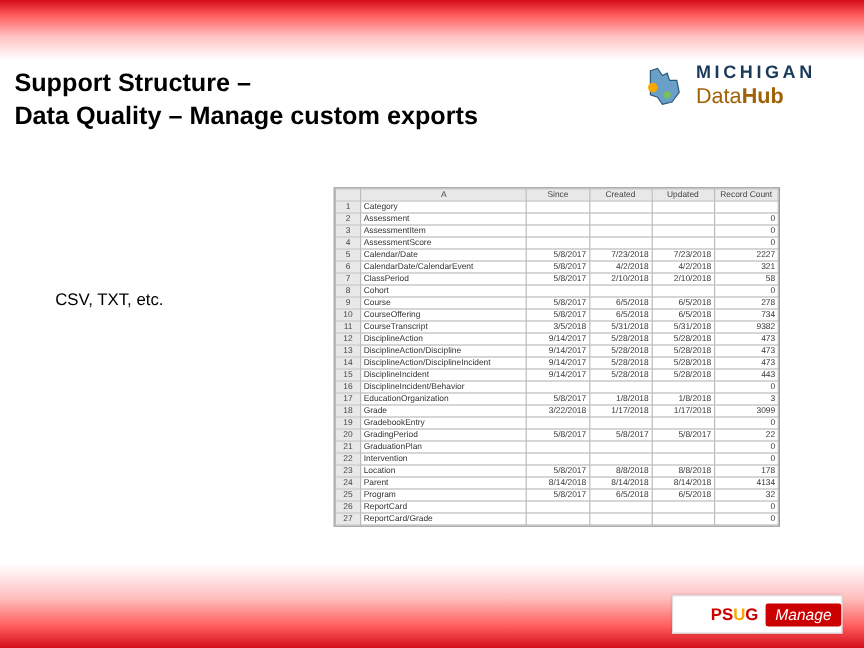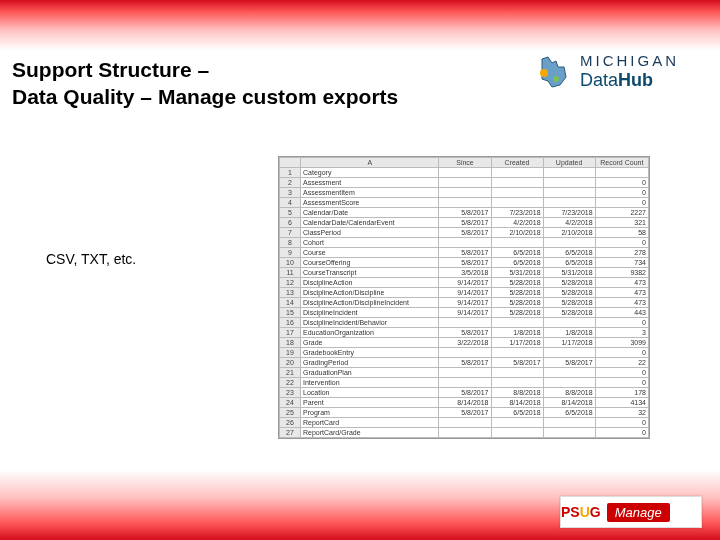--- a/index.html
+++ b/index.html
@@ -1,34 +1,34 @@
 <!DOCTYPE html>
 <html><head>
 <meta charset="utf-8">
 <style>
 html,body{margin:0;padding:0;width:720px;height:540px;font-family:Arial,Helvetica,sans-serif;background:#fff;overflow:hidden}
 .top-grad{height:50px;background:linear-gradient(to bottom,#d40d1c 0%,#ff5a5a 25%,#ffc0c0 60%,#ffffff 100%)}
 .bot-grad{position:absolute;bottom:0;left:0;right:0;height:70px;background:linear-gradient(to top,#d40d1c 0%,#ff5a5a 25%,#ffc0c0 60%,#ffffff 100%)}
 .title{position:absolute;top:56px;left:12px;font-size:21px;font-weight:bold;color:#000;line-height:1.3}
 .logo{position:absolute;top:52px;right:16px;width:170px;height:44px}
-.logo-text{font-size:15px;color:#1a3a5a;letter-spacing:3px;font-weight:400}
-.logo-text2{font-size:18px;color:#0c4a6e;font-weight:400}
+.logo-text{font-size:15px;color:#1a3a5a;letter-spacing:3px;font-weight:700}
+.logo-text2{font-size:18px;color:#a16207;font-weight:400}
 .logo-text2 b{font-weight:700}
 .mich-shape{display:inline-block;width:40px;height:38px;vertical-align:middle;margin-right:6px}
 .body-text{position:absolute;top:240px;left:46px;width:210px;font-size:14px;line-height:1.35;color:#000}
-.body-text .p2{margin-top:10px}
+.body-text .p2{}
 .spreadsheet{position:absolute;top:156px;left:278px;width:370px;font-size:7px;color:#333;border:1px solid #999;background:#fff}
 .spreadsheet table{border-collapse:collapse;width:100%}
 .spreadsheet th,.spreadsheet td{border:1px solid #bbb;padding:1px 2px;white-space:nowrap;overflow:hidden}
 .spreadsheet thead th{background:#e8e8e8;font-weight:normal;color:#444;text-align:center}
 .rowhdr{background:#e8e8e8;text-align:center;width:14px;color:#444}
 .catcol{width:120px;text-align:left}
 .numcol{text-align:right;width:42px}
 .datecol{text-align:right;width:42px}
-.psug{position:absolute;bottom:12px;right:18px;width:140px;height:30px;background:#fff;border:1px solid #ddd;display:flex;align-items:center;justify-content:flex-start;z-index:2;box-shadow:0 0 2px rgba(0,0,0,.2)}
+.psug{position:absolute;bottom:12px;right:18px;width:140px;height:30px;background:#fff;border:1px solid #ddd;display:flex;align-items:center;justify-content:flex-end;z-index:2;box-shadow:0 0 2px rgba(0,0,0,.2)}
 .psug-left{color:#c00;font-weight:bold;font-size:14px}
 .psug-left .o{color:#f7a800}
 .psug-right{background:#c00;color:#fff;font-style:italic;font-size:13px;padding:2px 8px;margin-left:6px;border-radius:2px}
 </style>
 </head>
 <body>
 
 <div class="top-grad"></div>
 
 <div class="title">

